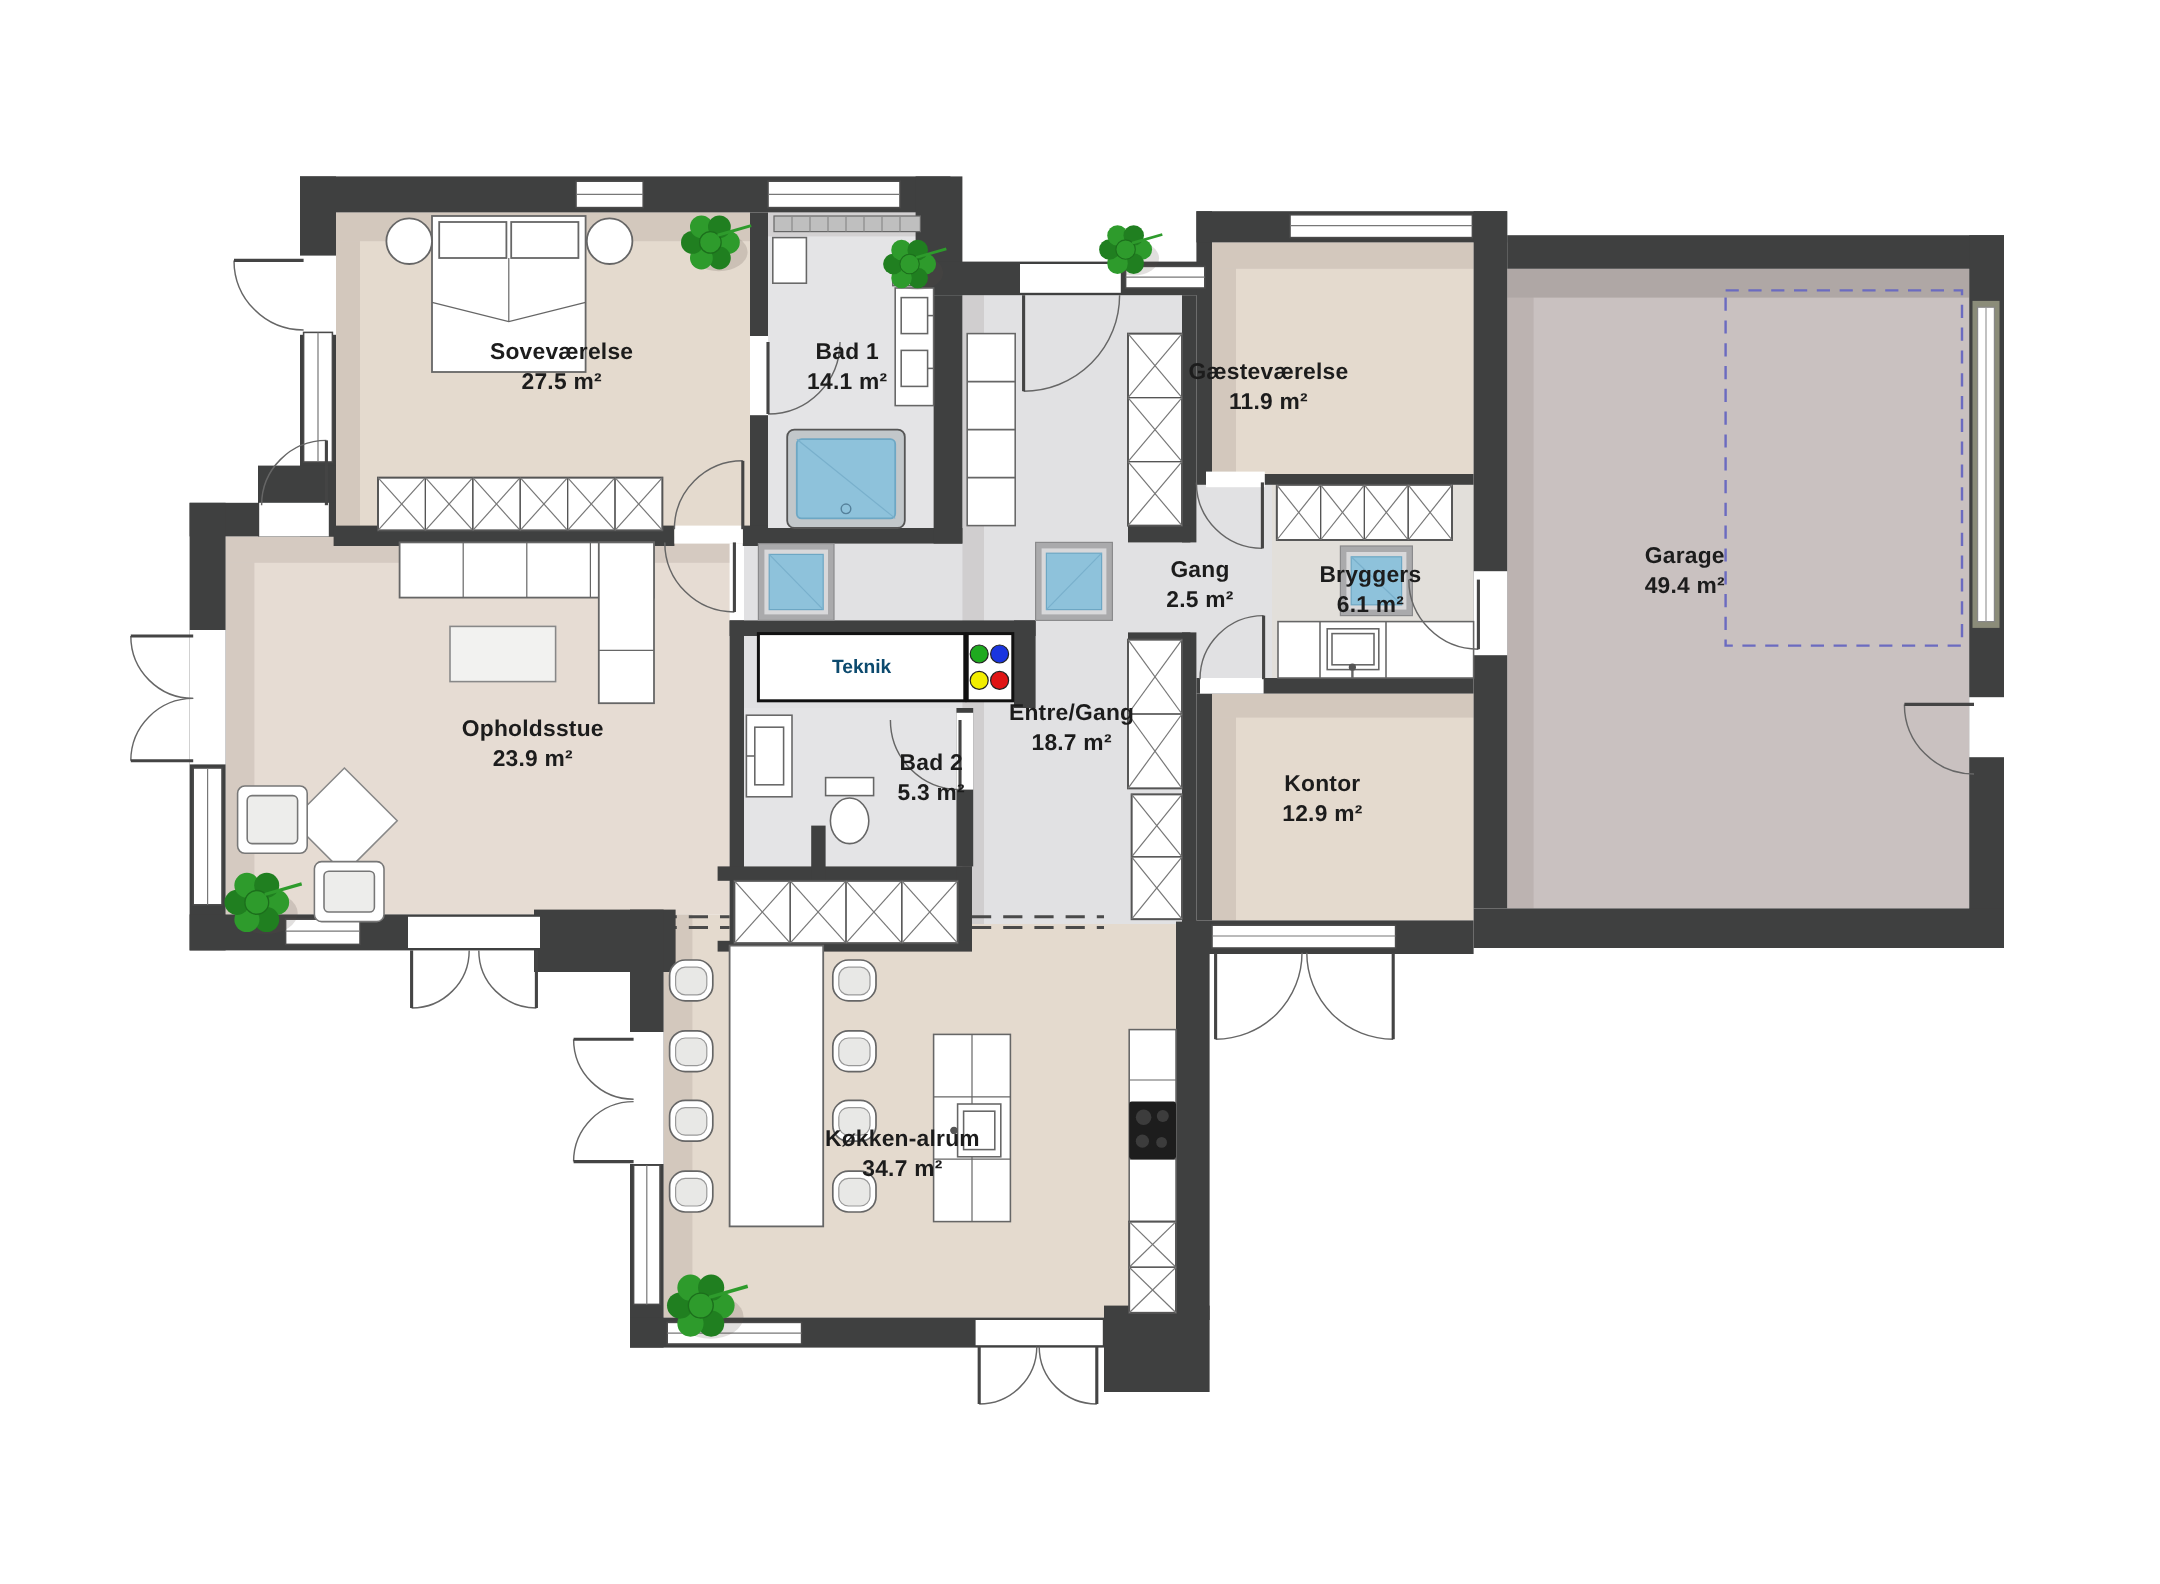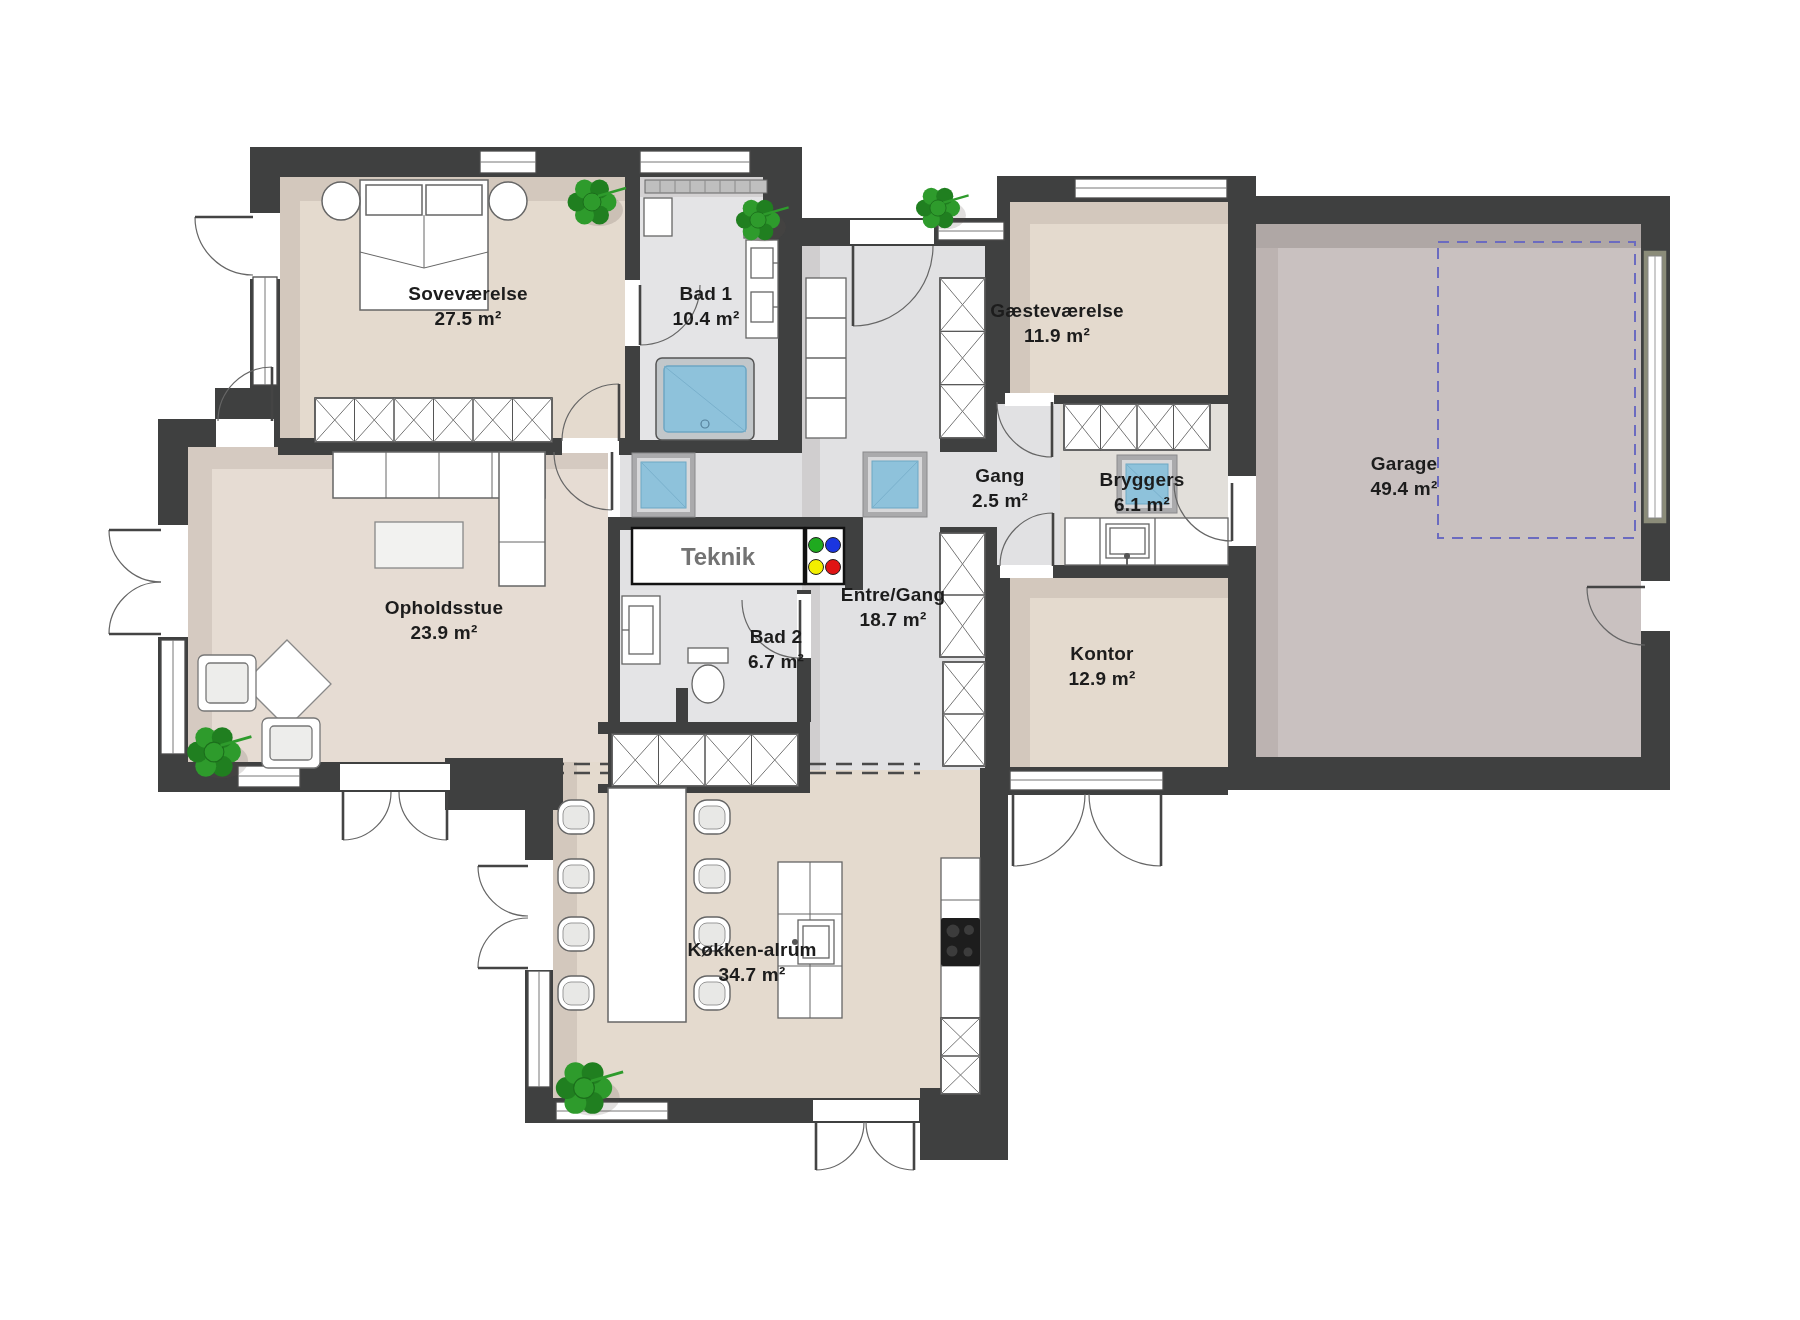--- a/index.html
+++ b/index.html
@@ -4,21 +4,21 @@
 <style>
   html,body{margin:0;padding:0;background:#ffffff;}
   .plan{position:relative;width:1800px;height:1320px;background:#ffffff;overflow:hidden;
         font-family:Liberation Sans, sans-serif;padding-left:28px;}
   .plan svg{position:absolute;left:0;top:0;}
   .room-label{position:absolute;transform:translate(-50%,-50%);text-align:center;
       font-weight:bold;font-size:19px;line-height:25px;color:#1c1c1c;white-space:nowrap;
       letter-spacing:.2px;}
   .room-label span{display:block;}
   .teknik-label{position:absolute;transform:translate(-50%,-50%);font-weight:bold;
-      font-size:24px;color:#737373;white-space:nowrap;}
+      font-size:16px;color:#0c4a6e;white-space:nowrap;}
 </style>
 </head>
 <body>
 
 <div class="plan">
 <svg width="1800" height="1320" viewBox="0 0 1800 1320">
 
   <g>
     <rect x="278" y="177" width="347" height="276" fill="#e4dace"></rect>
     <rect x="640" y="177" width="138" height="276" fill="#e4e4e6"></rect>
@@ -525,21 +525,21 @@
     </g>
   </g>
 </svg>
 
   <div class="room-label" style="left:468px;top:306px">
       <span>Soveværelse</span>
       <span>27.5 m²</span>
     </div>
   <div class="room-label" style="left:706px;top:306px">
       <span>Bad 1</span>
-      <span>10.4 m²</span>
+      <span>14.1 m²</span>
     </div>
   <div class="room-label" style="left:1057px;top:323px">
       <span>Gæsteværelse</span>
       <span>11.9 m²</span>
     </div>
   <div class="room-label" style="left:1000px;top:488px">
       <span>Gang</span>
       <span>2.5 m²</span>
     </div>
   <div class="room-label" style="left:1142px;top:492px">
@@ -550,21 +550,21 @@
       <span>Garage</span>
       <span>49.4 m²</span>
     </div>
   <div class="room-label" style="left:444px;top:620px">
       <span>Opholdsstue</span>
       <span>23.9 m²</span>
     </div>
   <div class="teknik-label" style="left:718px;top:557px"><span>Teknik</span></div>
   <div class="room-label" style="left:776px;top:649px">
       <span>Bad 2</span>
-      <span>6.7 m²</span>
+      <span>5.3 m²</span>
     </div>
   <div class="room-label" style="left:893px;top:607px">
       <span>Entre/Gang</span>
       <span>18.7 m²</span>
     </div>
   <div class="room-label" style="left:1102px;top:666px">
       <span>Kontor</span>
       <span>12.9 m²</span>
     </div>
   <div class="room-label" style="left:752px;top:962px">

